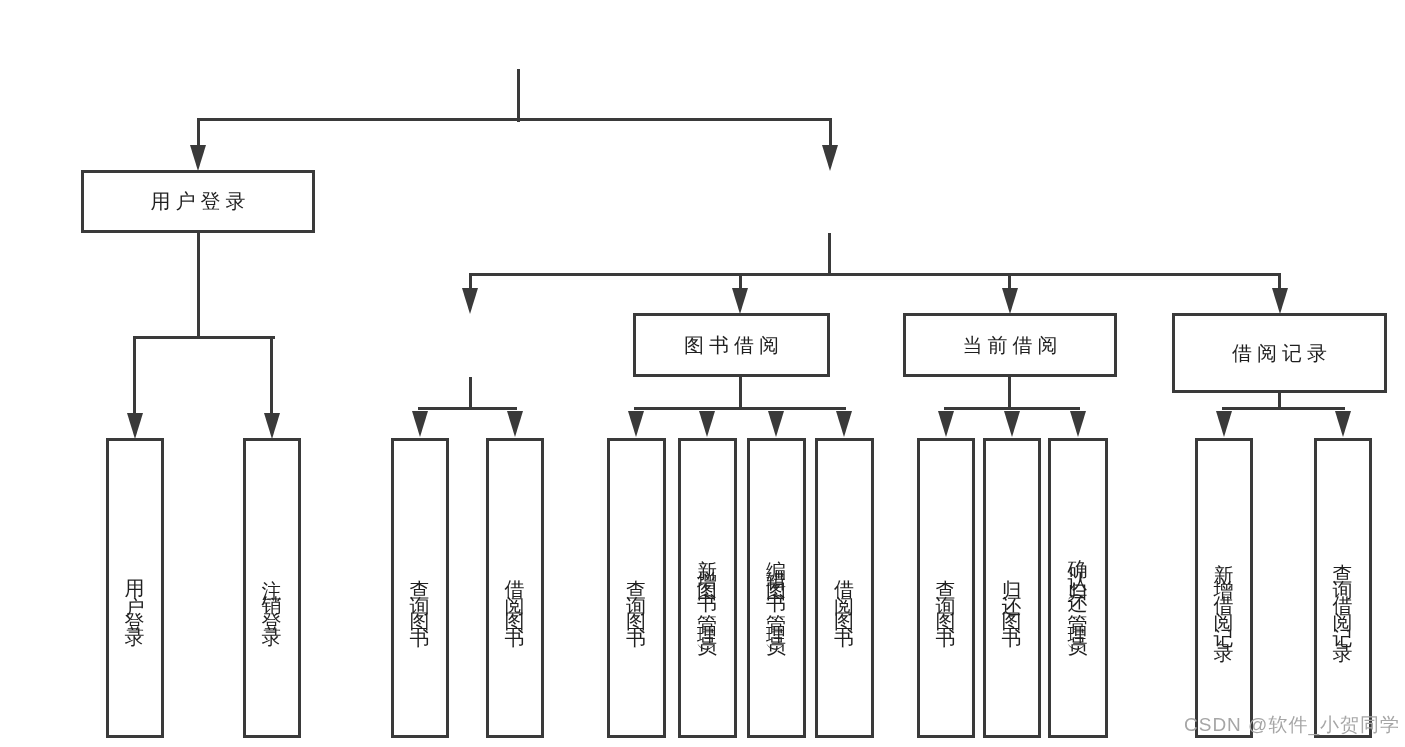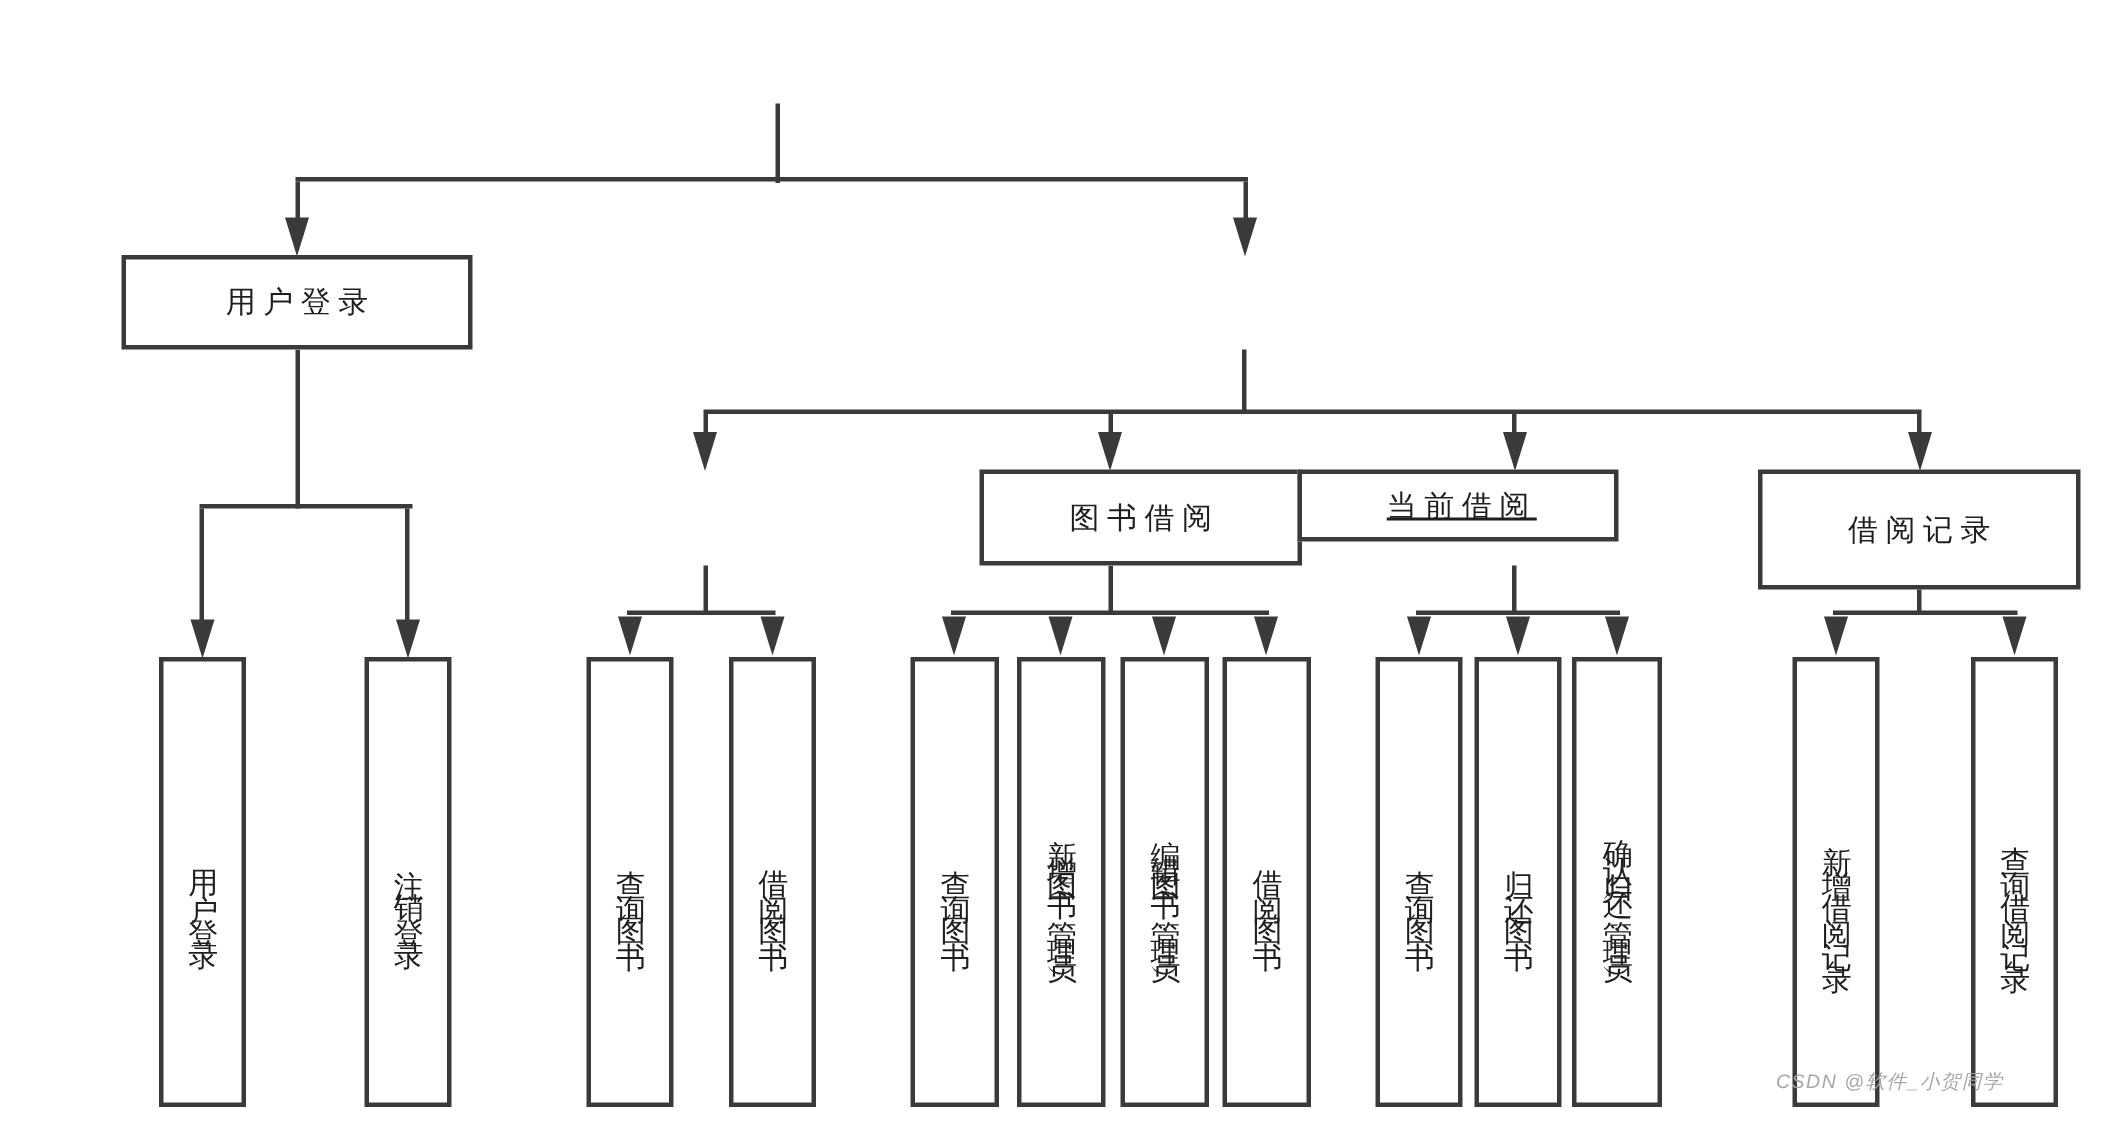--- a/index.html
+++ b/index.html
@@ -57,26 +57,25 @@
   .arrow{
     position:absolute;
     width:0;height:0;
     border-left:8px solid transparent;
     border-right:8px solid transparent;
     border-top:26px solid var(--line);
   }
   .watermark{
     position:absolute;
     left:1184px;top:712px;
-    font-size:13px;
+    font-size:19px;
     letter-spacing:1px;
     color:var(--wm);
     z-index:5;
     white-space:nowrap;
-    font-style:italic;
   }
 </style>
 </head>
 <body>
 
 <div id="canvas">
 
   <div class="line" style="left:517px;top:69px;width:3px;height:53px;"></div>
   <div class="line" style="left:197px;top:118px;width:635px;height:3px;"></div>
   <div class="line" style="left:197px;top:121px;width:3px;height:25px;"></div>
@@ -116,22 +115,22 @@
   <div class="arrow" style="left:836px;top:411px;"></div>
   <div class="arrow" style="left:938px;top:411px;"></div>
   <div class="arrow" style="left:1004px;top:411px;"></div>
   <div class="arrow" style="left:1070px;top:411px;"></div>
   <div class="arrow" style="left:1216px;top:411px;"></div>
   <div class="arrow" style="left:1335px;top:411px;"></div>
 
 
   <div class="box" style="left:81px;top:170px;width:234px;height:63px;">用户登录</div>
 
-  <div class="box" style="left:633px;top:313px;width:215px;height:64px;margin-left:20px;">图书借阅</div>
-  <div class="box" style="left:865px;top:313px;width:214px;height:48px;text-decoration:underline;">当前借阅</div>
+  <div class="box" style="left:633px;top:313px;width:197px;height:64px;">图书借阅</div>
+  <div class="box" style="left:903px;top:313px;width:214px;height:64px;">当前借阅</div>
   <div class="box" style="left:1172px;top:313px;width:215px;height:80px;">借阅记录</div>
 
   <div class="leaf" style="left:106px;top:438px;width:58px;height:300px;">
     <span>用户登录</span>
   </div>
   <div class="leaf" style="left:243px;top:438px;width:58px;height:300px;">
     <span>注销登录</span>
   </div>
 
   <div class="leaf" style="left:391px;top:438px;width:58px;height:300px;">

